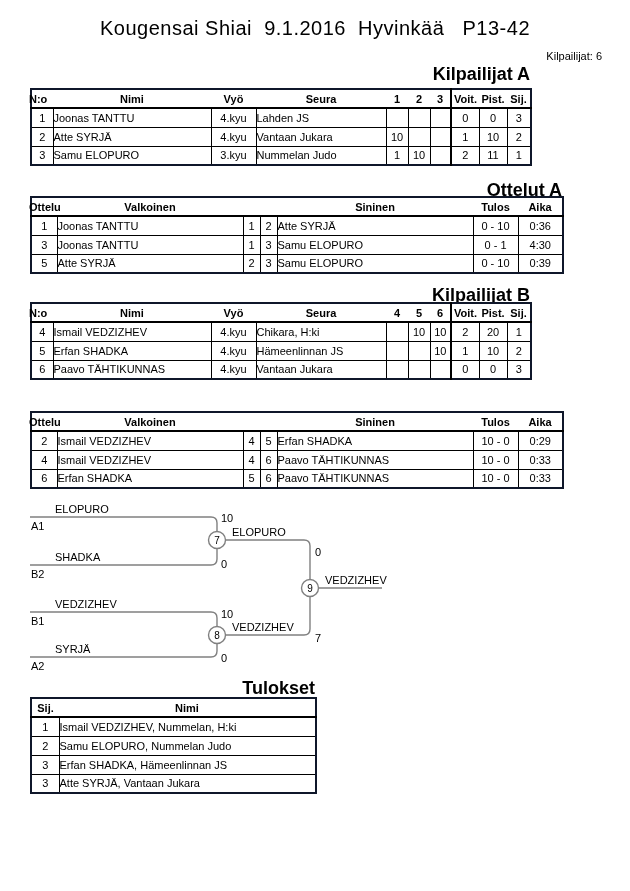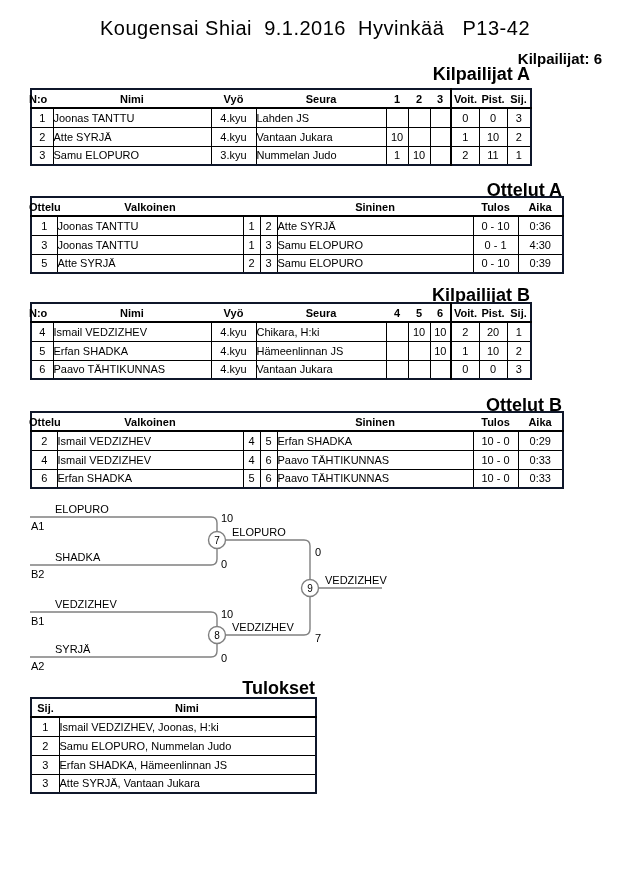--- a/index.html
+++ b/index.html
@@ -1,20 +1,20 @@
 <!DOCTYPE html>
 <html><head>
 <meta charset="utf-8">
 <style>
   html,body{margin:0;padding:0;background:#fff;}
   body{font-family:"Liberation Sans","DejaVu Sans",sans-serif;color:#000;}
   .page{position:relative;width:630px;height:891px;background:#fff;overflow:hidden;}
   .title{position:absolute;top:17px;left:0;width:630px;text-align:center;
          font-size:20px;font-weight:normal;white-space:pre;letter-spacing:.5px;}
-  .count{position:absolute;top:50px;right:28px;font-size:15px;font-weight:bold;}
+  .count{position:absolute;top:50px;right:28px;font-size:11px;font-weight:normal;}
   .h2{position:absolute;font-size:18px;font-weight:bold;text-align:right;}
   table.tbl{position:absolute;border-collapse:collapse;table-layout:fixed;
             border:2px solid #0f172a;font-size:11px;background:#fff;}
   .tbl tr{height:19px;}
   .tbl th{font-weight:bold;border:none;border-bottom:2px solid #000;padding:0;
           text-align:center;font-size:11px;white-space:nowrap;overflow:visible;}
   .tbl th.hl{text-align:left;text-indent:-3px;}
   .tbl td{border:1px solid #000;padding:0;text-align:center;white-space:nowrap;
           overflow:hidden;}
   .tbl td.l{text-align:left;padding-left:0;}
@@ -209,21 +209,20 @@
       <td></td>
       <td></td>
       <td></td>
       <td class="tk">0</td>
       <td>0</td>
       <td>3</td>
     </tr>
   </tbody>
     </table>
 
-  <div class="h2" style="left:30px;top:395px;width:532px">Ottelut B</div>
   <table class="tbl" style="left:30px;top:411px;width:532px">
     <colgroup>
         <col style="width:26px">
         <col style="width:186px">
         <col style="width:17px">
         <col style="width:17px">
         <col style="width:196px">
         <col style="width:45px">
         <col style="width:45px">
       </colgroup>
@@ -309,21 +308,21 @@
         <col style="width:28px">
         <col style="width:257px">
       </colgroup>
     <tbody>
         <tr>
       <th>Sij.</th>
       <th>Nimi</th>
     </tr>
     <tr>
       <td>1</td>
-      <td class="l">Ismail VEDZIZHEV, Joonas, H:ki</td>
+      <td class="l">Ismail VEDZIZHEV, Nummelan, H:ki</td>
     </tr>
     <tr>
       <td>2</td>
       <td class="l">Samu ELOPURO, Nummelan Judo</td>
     </tr>
     <tr>
       <td>3</td>
       <td class="l">Erfan SHADKA, Hämeenlinnan JS</td>
     </tr>
     <tr>

